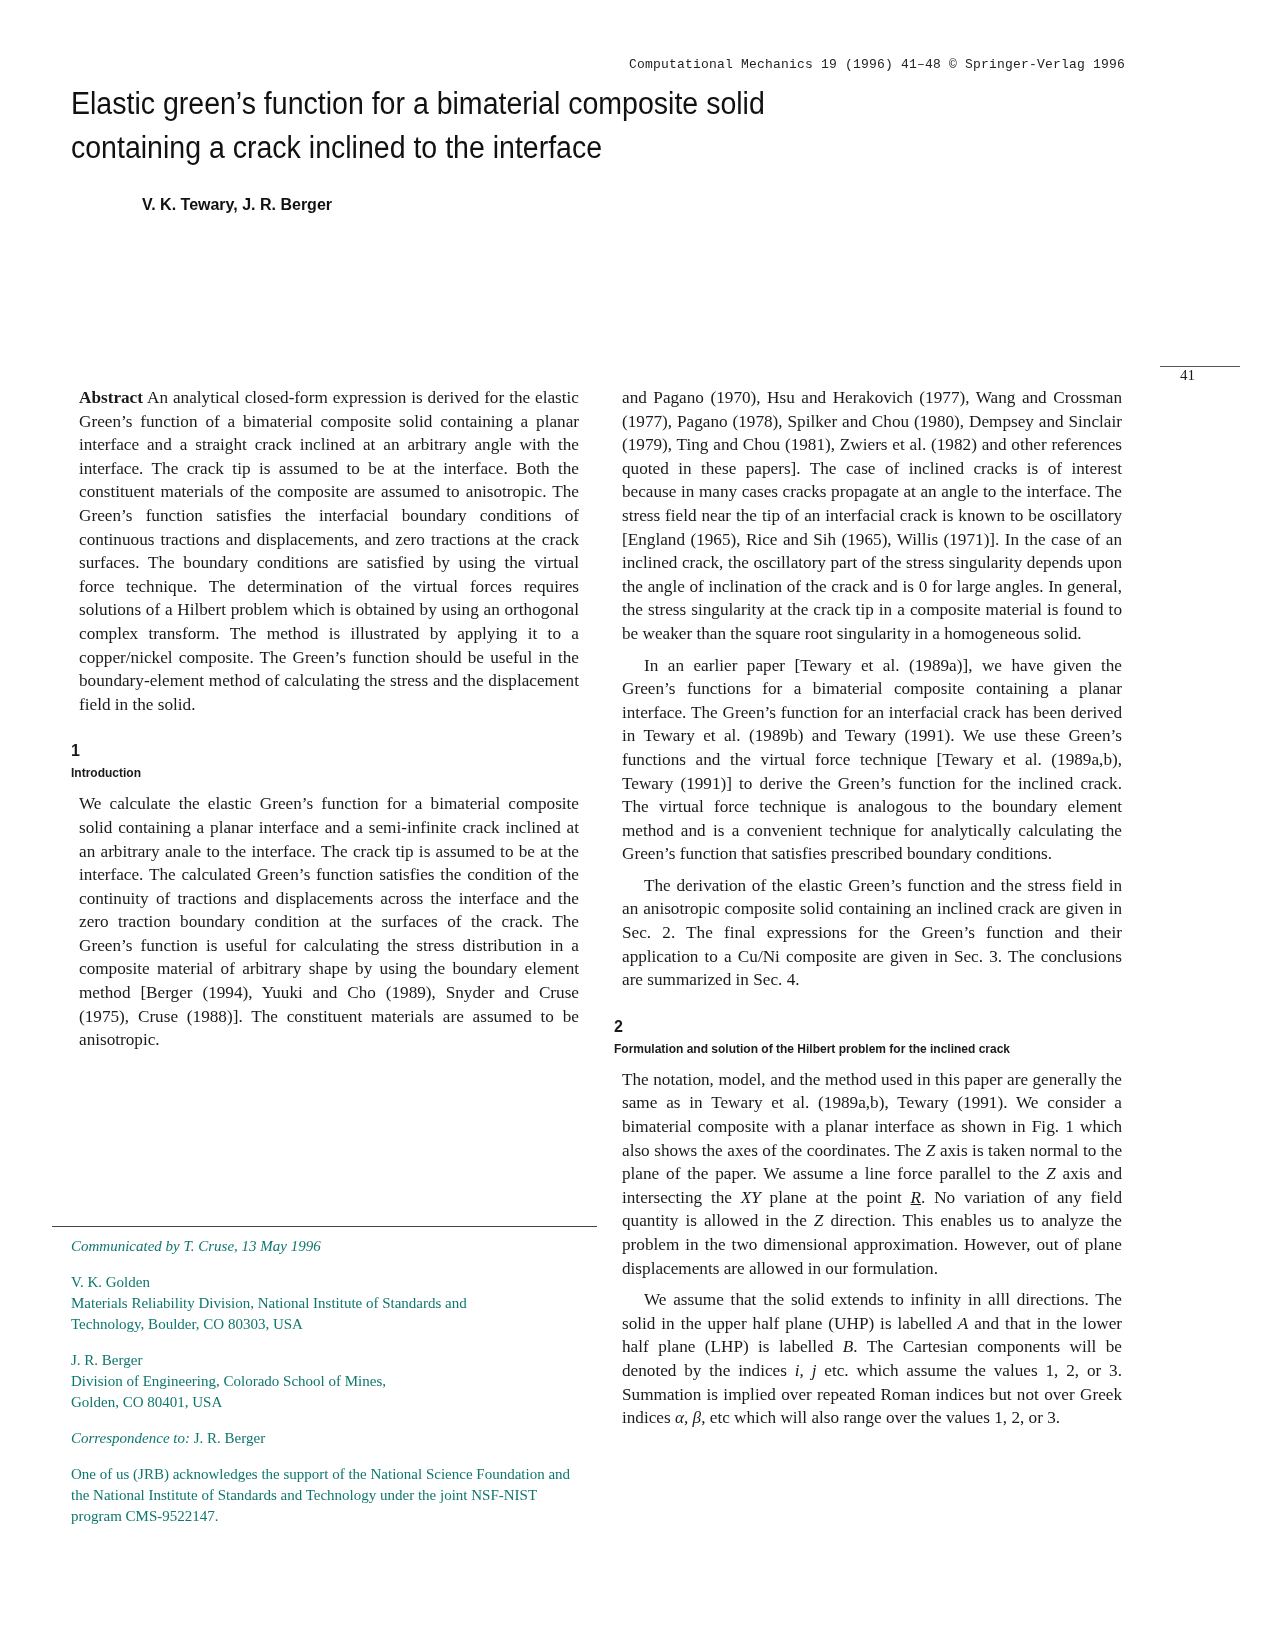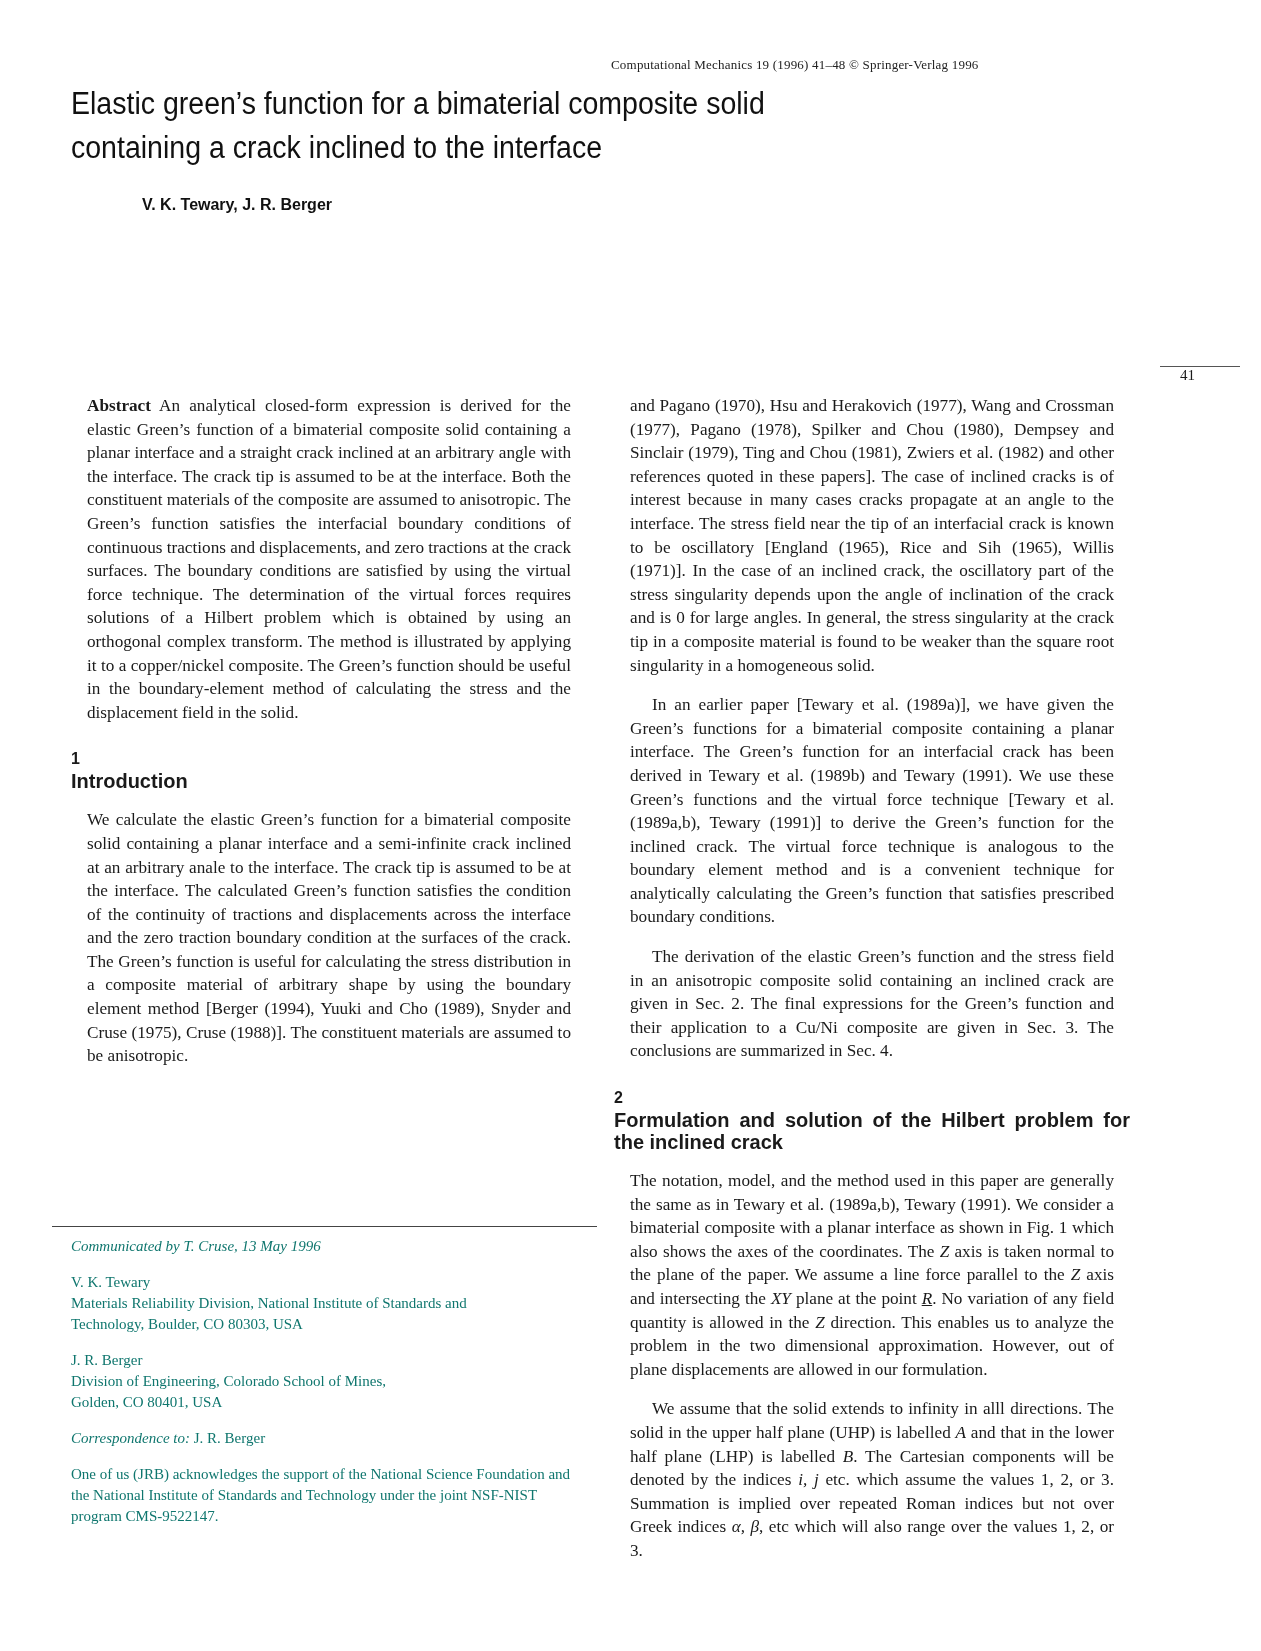--- a/index.html
+++ b/index.html
@@ -1,29 +1,29 @@
 <!DOCTYPE html>
 <html><head>
 <meta charset="utf-8">
 <style>
   html, body { margin: 0; padding: 0; background: #ffffff; }
   body { width: 1261px; height: 1651px; position: relative; overflow: hidden; color: #1a1a1a; font-family: "DejaVu Serif", serif; }
-  .journal { position: absolute; left: 611px; top: 57px; font-family: Liberation Serif, serif; font-size: 13px; letter-spacing: 0.2px; color: #222; }
+  .journal { position: absolute; left: 629px; top: 57px; font-family: Liberation Mono, monospace; font-size: 13px; letter-spacing: 0.2px; color: #222; }
   .title { position: absolute; left: 71px; top: 82px; width: 800px; font-family: "Liberation Sans", sans-serif; font-size: 31px; line-height: 44px; color: #111; font-stretch: condensed; transform: scaleX(0.92); transform-origin: left top; }
   .authors { position: absolute; left: 142px; top: 196px; font-family: "Liberation Sans", sans-serif; font-weight: bold; font-size: 16px; color: #111; }
   .pagenum { position: absolute; left: 1180px; top: 344px; font-family: "Liberation Serif", serif; font-size: 15px; margin-top: 23px; }
   .pagenum-rule { position: absolute; left: 1160px; top: 366px; width: 80px; border-top: 1px solid #555; }
   .col { position: absolute; top: 378px; width: 516px; font-family: "Liberation Serif", serif; font-size: 17.2px; line-height: 23.6px; text-align: justify; }
   .col.left { left: 71px; }
   .col.right { left: 614px; }
-  .col p { margin: 16px; }
+  .col p { margin: 8px; }
   .indent { text-indent: 22px; }
   .abs-label { font-weight: bold; }
   .sec-num { font-family: "Liberation Sans", sans-serif; font-weight: bold; font-size: 16px; margin-top: 24px; line-height: 22px; }
-  .sec-title { font-family: "Liberation Sans", sans-serif; font-weight: bold; font-size: 20px; line-height: 22px; }
+  .sec-title { font-family: "Liberation Sans", sans-serif; font-weight: bold; font-size: 12px; line-height: 22px; }
   .footrule { position: absolute; left: 52px; top: 1226px; width: 545px; border-top: 1.5px solid #444; }
   .foot { position: absolute; left: 71px; top: 1236px; width: 520px; font-family: "Liberation Serif", serif; font-size: 15px; line-height: 21px; color: #0f766e; }
   .foot p { margin: 0 0 15px 0; }
   .foot em { font-style: italic; }
   i { font-style: italic; }
   u { text-decoration: underline; }
 </style>
 </head>
 <body>
 
@@ -55,21 +55,21 @@
   <div class="sec-num">2</div>
   <div class="sec-title">Formulation and solution of the Hilbert problem for the inclined crack</div>
   <p><span>The notation, model, and the method used in this paper are generally the same as in Tewary et al. (1989a,b), Tewary (1991). We consider a bimaterial composite with a planar interface as shown in Fig. 1 which also shows the axes of the coordinates. The </span><i>Z</i><span> axis is taken normal to the plane of the paper. We assume a line force parallel to the </span><i>Z</i><span> axis and intersecting the </span><i>XY</i><span> plane at the point </span><i><u>R</u></i><span>. No variation of any field quantity is allowed in the </span><i>Z</i><span> direction. This enables us to analyze the problem in the two dimensional approximation. However, out of plane displacements are allowed in our formulation.</span></p>
   <p class="indent"><span>We assume that the solid extends to infinity in alll directions. The solid in the upper half plane (UHP) is labelled </span><i>A</i><span> and that in the lower half plane (LHP) is labelled </span><i>B</i><span>. The Cartesian components will be denoted by the indices </span><i>i, j</i><span> etc. which assume the values 1, 2, or 3. Summation is implied over repeated Roman indices but not over Greek indices </span><i>α, β</i><span>, etc which will also range over the values 1, 2, or 3.</span></p>
 </div>
 
 <div class="footrule"></div>
 <div class="foot">
   <p><em>Communicated by T. Cruse, 13 May 1996</em></p>
   <p>
-    <span>V. K. Tewary</span><br>
+    <span>V. K. Golden</span><br>
     <span>Materials Reliability Division, National Institute of Standards and</span><br>
     <span>Technology, Boulder, CO 80303, USA</span>
   </p>
   <p>
     <span>J. R. Berger</span><br>
     <span>Division of Engineering, Colorado School of Mines,</span><br>
     <span>Golden, CO 80401, USA</span>
   </p>
   <p><em>Correspondence to:</em><span> J. R. Berger</span></p>
   <p>One of us (JRB) acknowledges the support of the National Science Foundation and the National Institute of Standards and Technology under the joint NSF-NIST program CMS-9522147.</p>

